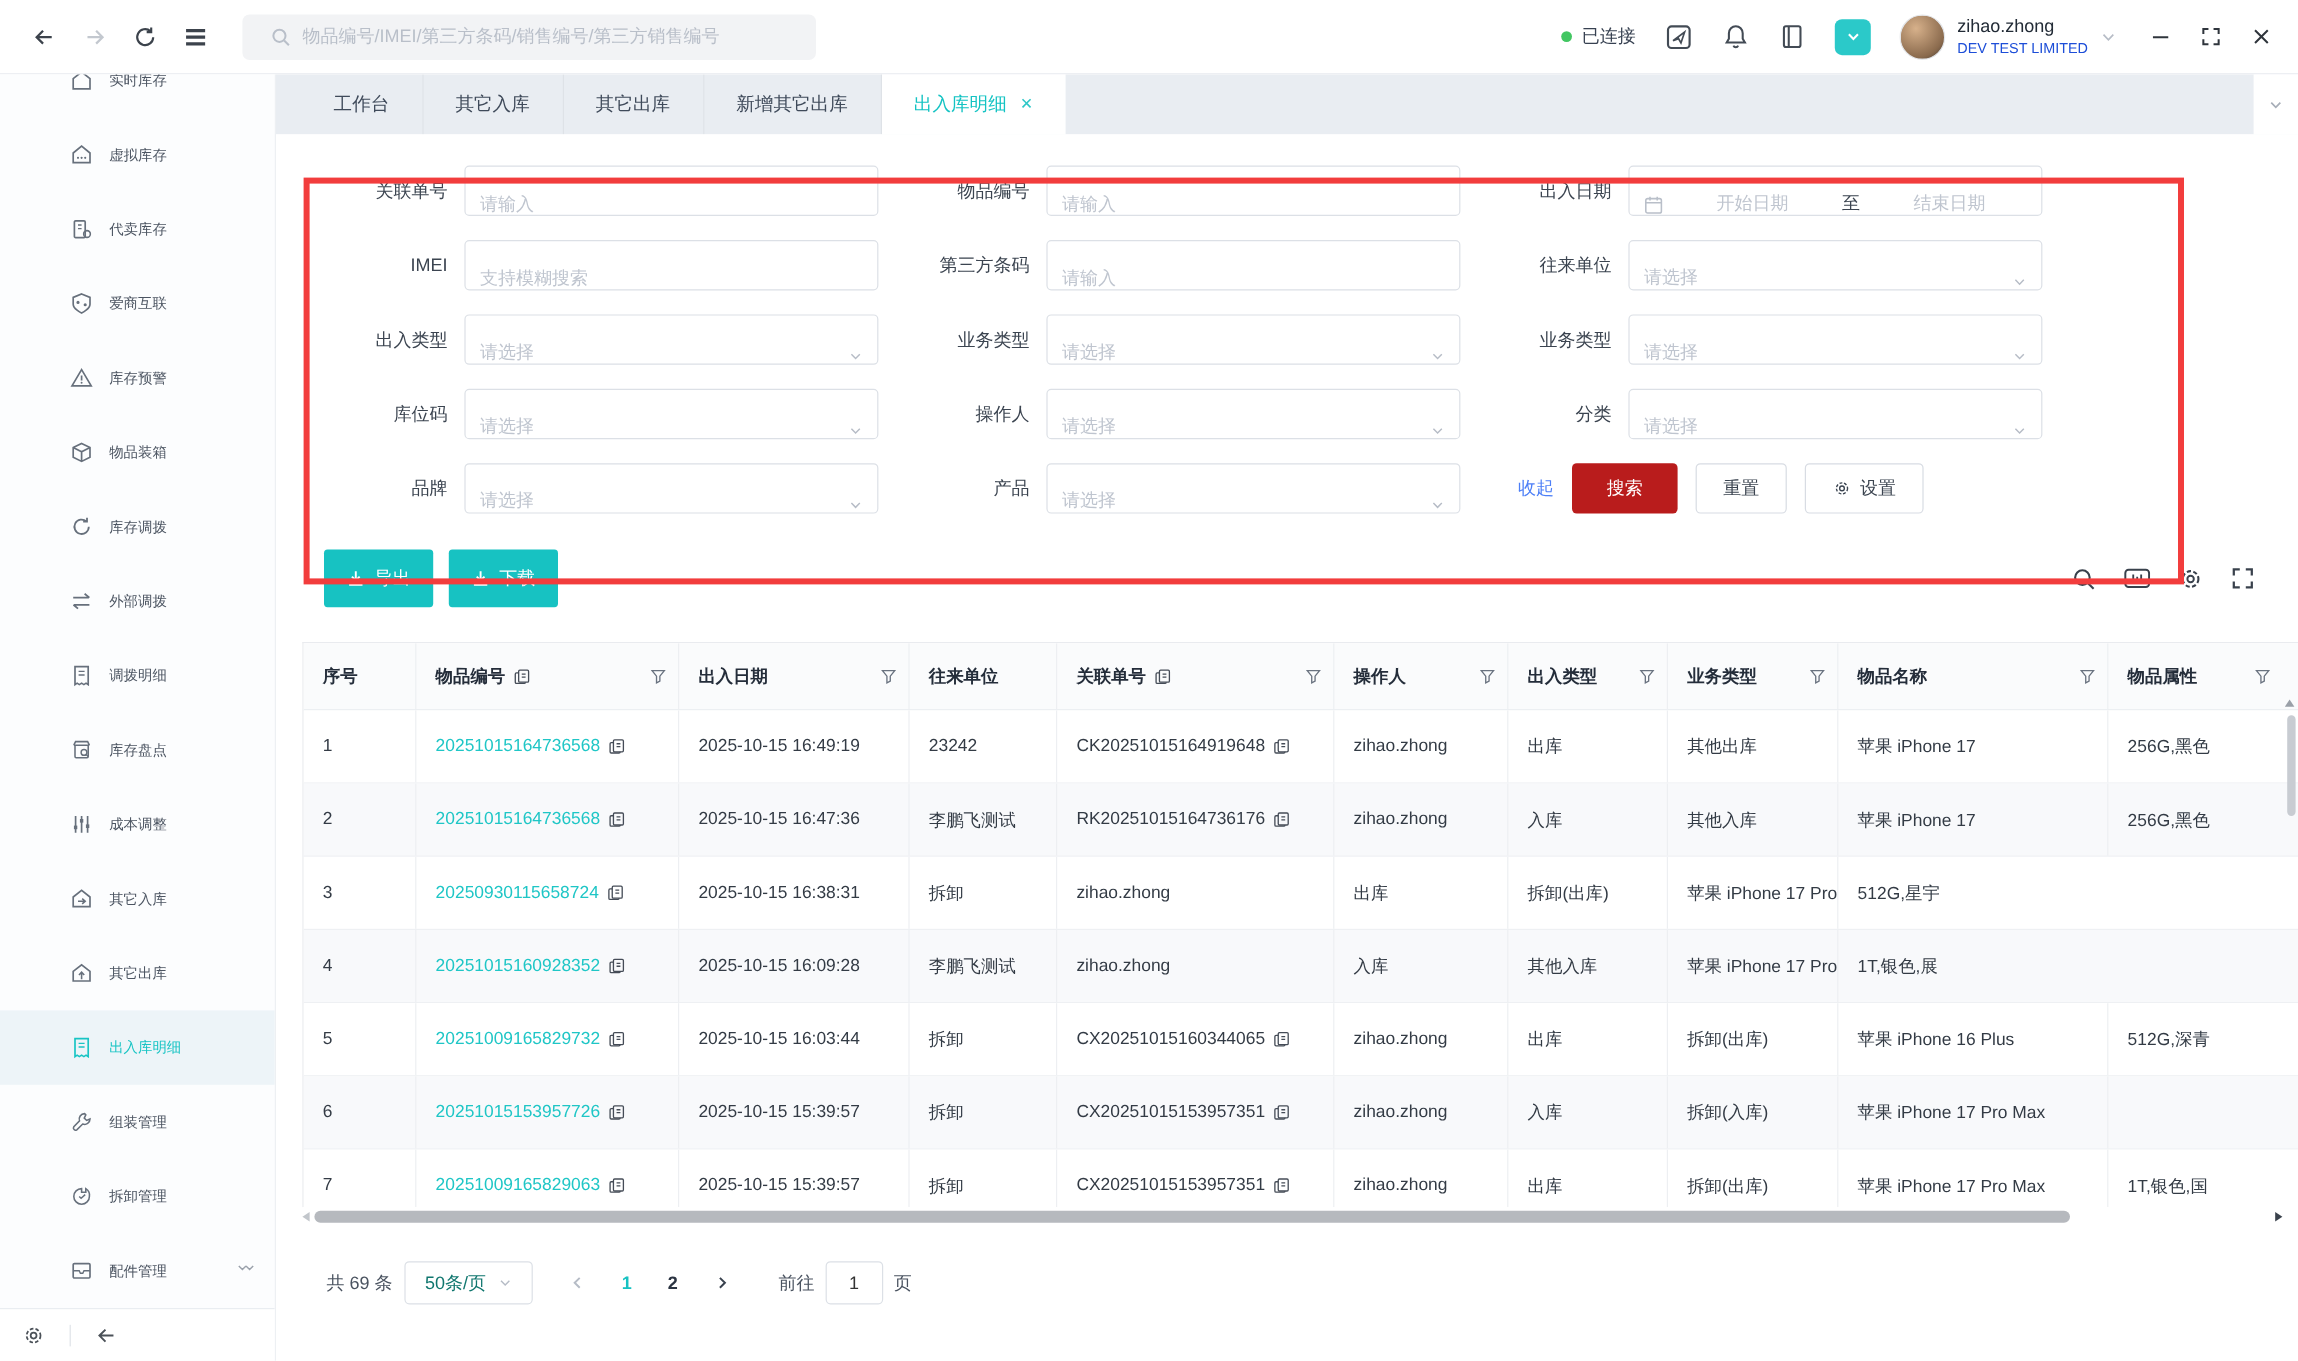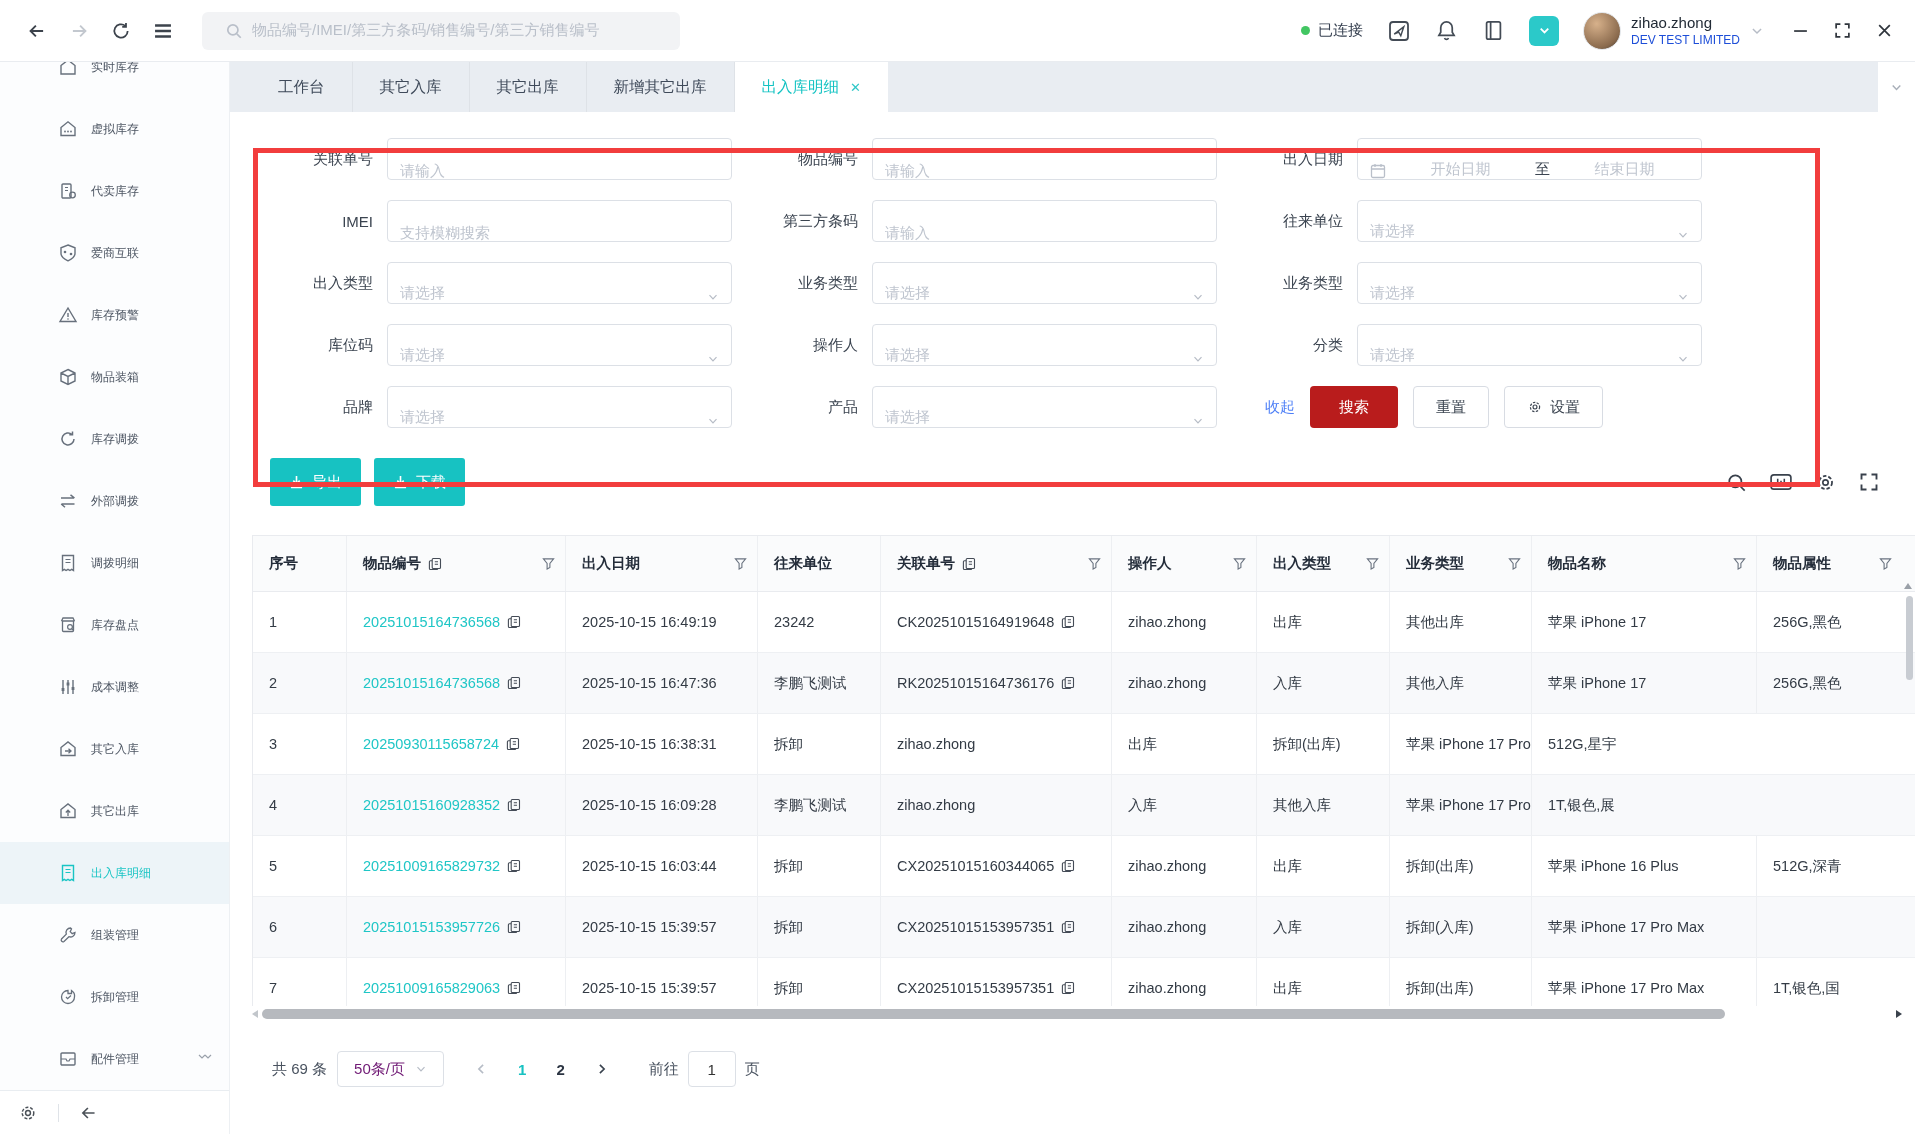--- a/index.html
+++ b/index.html
@@ -92,21 +92,21 @@
   .vscroll { position:absolute; right:2px; top:60px; width:7px; height:84px; background:#c8ccd2; border-radius:4px; }
   .vs-up { position:absolute; right:3px; top:47px; width:0; height:0; border-left:4px solid transparent; border-right:4px solid transparent; border-bottom:6px solid #9aa0a8; }
   .hscroll { width:1650px; height:16px; position:relative; background:#fff; }
   .h-thumb { position:absolute; left:10px; top:3px; width:1463px; height:10px; background:#b6b9be; border-radius:5px; cursor:pointer; }
   .h-left { position:absolute; left:0; top:4px; width:0; height:0; border-top:4.5px solid transparent; border-bottom:4.5px solid transparent; border-right:6px solid #c2c6cb; }
   .h-right { position:absolute; right:0; top:4px; width:0; height:0; border-top:4.5px solid transparent; border-bottom:4.5px solid transparent; border-left:6px solid #3a424c; cursor:pointer; }
 
   
   .pgn { margin-top:29px; margin-left:20px; display:flex; align-items:center; font-size:15px; color:#4a5360; }
   .pgn .total { margin-right:10px; }
-  .psize { width:107px; height:36px; border:1px solid #dce0e6; border-radius:4px; display:flex; align-items:center; justify-content:center; gap:10px; cursor:pointer; color:#701a75; }
+  .psize { width:107px; height:36px; border:1px solid #dce0e6; border-radius:4px; display:flex; align-items:center; justify-content:center; gap:10px; cursor:pointer; color:#0f766e; }
   .pager { display:flex; align-items:center; gap:30px; margin-left:30px; }
   .pg-arrow { color:#b6bcc6; cursor:pointer; display:flex; }
   .pg-arrow.nextable { color:#39424e; }
   .pg-num { font-weight:700; color:#2b3442; cursor:pointer; }
   .pg-num.cur { color:#17c2c2; }
   .goto { display:flex; align-items:center; gap:9px; margin-left:40px; }
   .goto input { width:48px; height:36px; border:1px solid #dce0e6; border-radius:4px; text-align:center; font-size:15px; color:#333; outline:none; font-family:inherit; }
 
   
   .annotation { position:absolute; left:253px; top:148px; width:1567px; height:339px; border:5px solid #f23d3d; z-index:60; pointer-events:none; }

